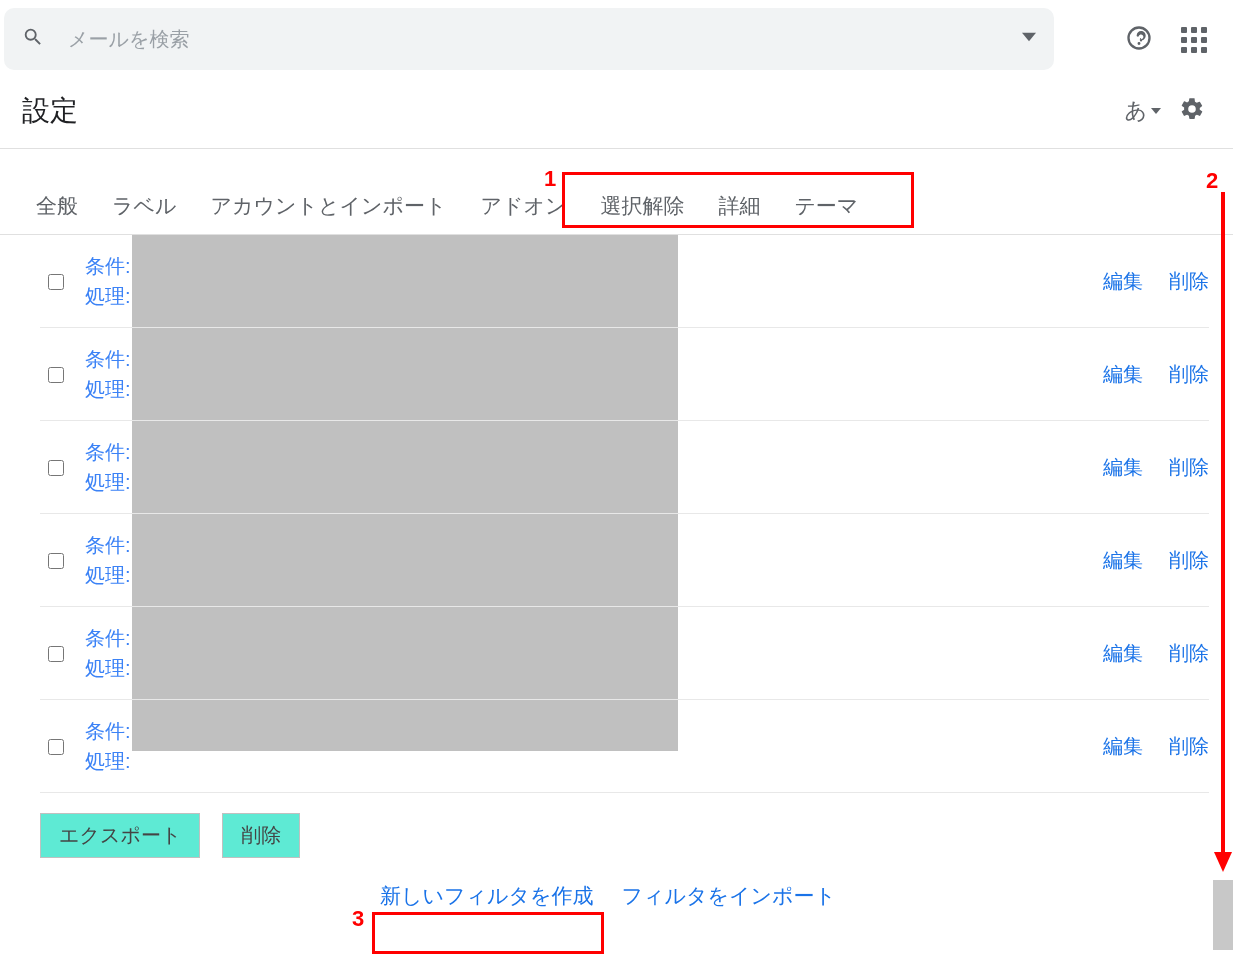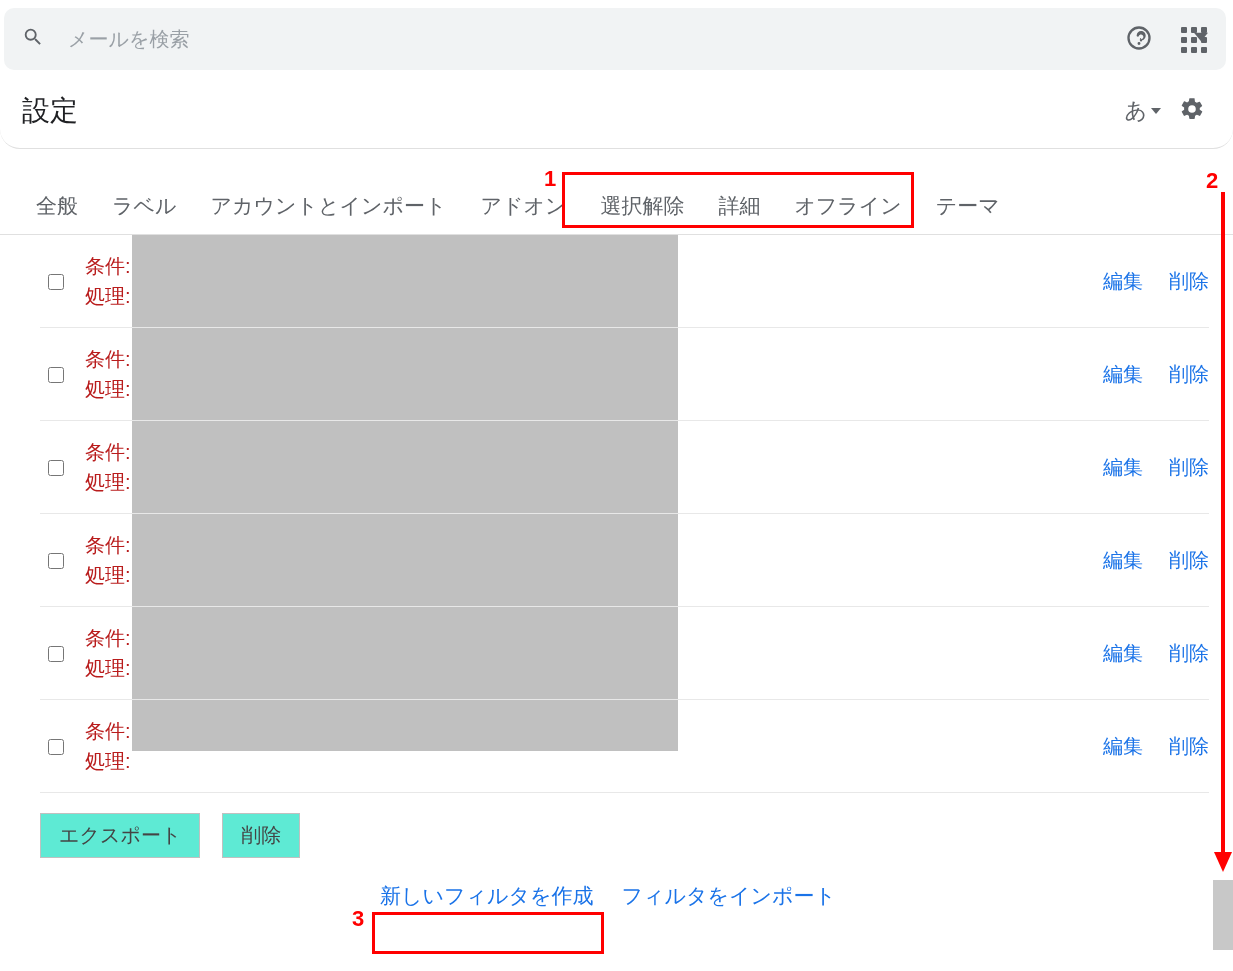--- a/index.html
+++ b/index.html
@@ -6,21 +6,21 @@
   body {
     margin: 0;
     font-family: Arial, "Hiragino Kaku Gothic ProN", "メイリオ", sans-serif;
     background: #fff;
     color: #202124;
     width: 1233px;
   }
   
   .searchbar {
     margin: 8px 0 0 4px;
-    width: 1222px;
+    width: 1050px;
     height: 62px;
     background: #f1f3f4;
     border-radius: 10px;
     display: flex;
     align-items: center;
     padding: 0 18px;
   }
   .searchbar .search-icon svg { width: 22px; height: 22px; fill: #5f6368; }
   .searchbar input {
     flex: 1;
@@ -44,21 +44,20 @@
   .top-right-icons .help-icon svg { width: 28px; height: 28px; fill: #5f6368; }
   .apps-grid-icon { display: grid; grid-template-columns: repeat(3,6px); grid-template-rows: repeat(3,6px); gap: 4px; }
   .apps-grid-icon span { width: 6px; height: 6px; background: #5f6368; border-radius: 1px; }
   
   .title-row {
     display: flex;
     align-items: center;
     justify-content: space-between;
     padding: 22px 28px 18px 22px;
     border-bottom: 1px solid #e0e0e0;
-    border-radius: 20px;
   }
   .title-row h1 { margin: 0; font-size: 28px; font-weight: 400; color: #202124; }
   .title-right { display: flex; align-items: center; gap: 4px; color: #5f6368; }
   .title-right .lang-label { font-size: 22px; }
   .title-right .mini-caret svg { width: 10px; height: 10px; fill: #5f6368; margin-right: 14px; }
   .title-right .gear-icon svg { width: 26px; height: 26px; fill: #5f6368; }
   
   .tabs-wrap { padding: 16px 32px 4px 32px; border-bottom: 1px solid #e0e0e0; }
   .tabs-row { display: flex; flex-wrap: wrap; gap: 26px; row-gap: 24px; }
   .tab-item {
@@ -77,21 +76,21 @@
     align-items: center;
     border-bottom: 1px solid #e8e8e8;
     padding: 18px 0 18px 4px;
     position: relative;
     z-index: 2;
   }
   .filter-row:first-child { border-top: none; }
   .filter-checkbox { margin-right: 18px; margin-top: 2px; }
   .filter-checkbox input { width: 16px; height: 16px; accent-color:#9aa0a6; }
   .filter-labels { display: flex; flex-direction: column; gap: 4px; font-size: 20px; line-height: 26px; width: 60px; }
-  .filter-labels span { color: #b91c1c; }
+  .filter-labels span { color: #3b82f6; }
   .filter-actions { margin-left: auto; display: flex; gap: 26px; font-size: 20px; text-align: right; }
   .filter-actions a { color: #1a73e8; cursor: pointer; }
   .redacted-block {
     position: absolute;
     top: 0;
     left: 132px;
     width: 546px;
     height: 516px;
     background: #c0c0c0;
     z-index: 1;
@@ -173,21 +172,20 @@
 </div>
 
 <div class="tabs-wrap">
   <div class="tabs-row">
     <div class="tab-item">全般</div>
     <div class="tab-item">ラベル</div>
     <div class="tab-item">アカウントとインポート</div>
     <div class="tab-item">アドオン</div>
     <div class="tab-item">選択解除</div>
     <div class="tab-item">詳細</div>
-    <div class="tab-item">オフライン</div>
     <div class="tab-item">テーマ</div>
   </div>
 </div>
 
 <div class="filters-area" id="filters-area">
   <div class="redacted-block"></div>
 <div class="filter-row">
       <span class="filter-checkbox"><input type="checkbox" style=""></span>
       <div class="filter-labels">
         <span>条件:</span>

